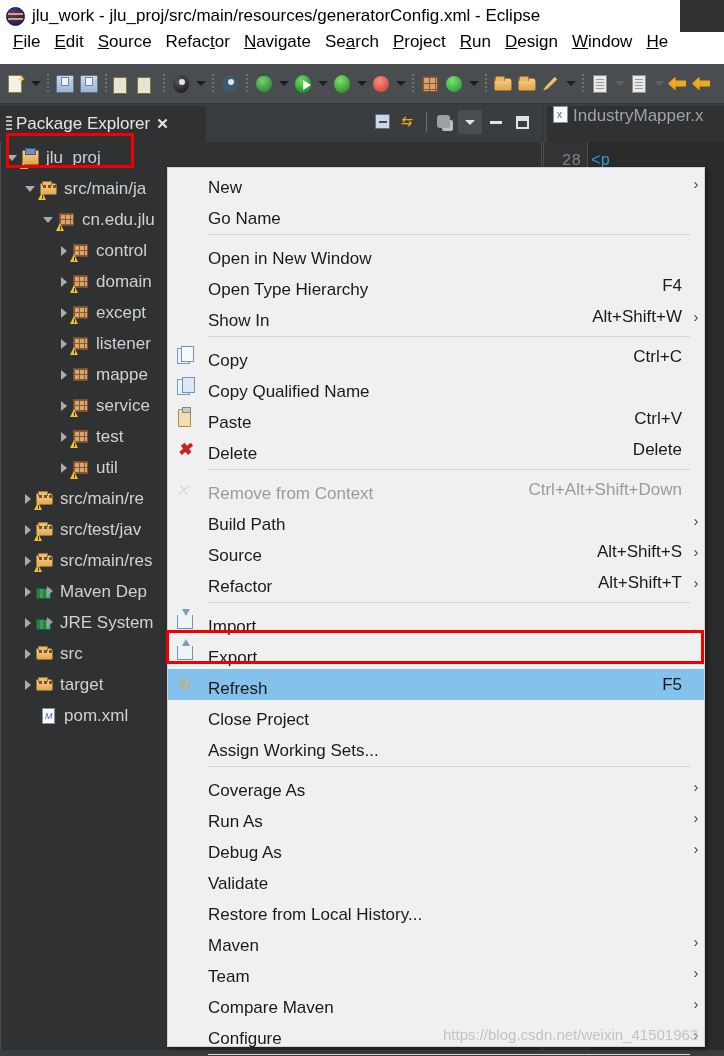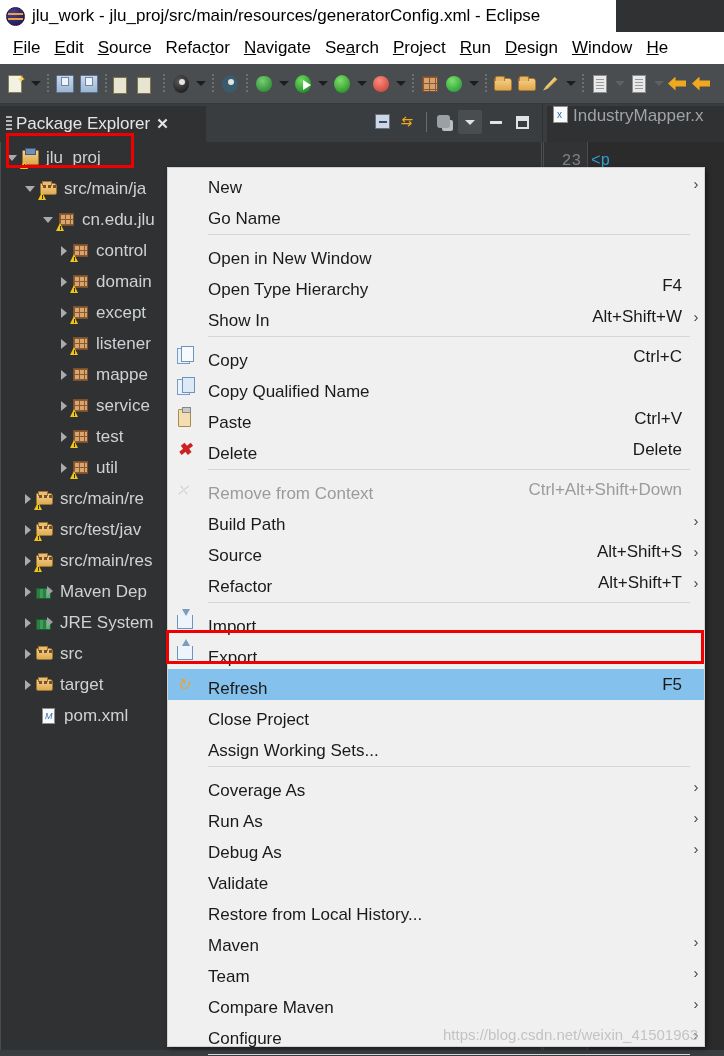--- a/index.html
+++ b/index.html
@@ -6,42 +6,42 @@
   html, body {
     width: 724px; height: 1056px;
     overflow: hidden;
     background: #2f3133;
     font-family: "Liberation Sans", sans-serif;
   }
   #app { position: relative; width: 724px; height: 1056px; }
 
   
   .titlebar {
-    position: absolute; left: 0; top: 0; width: 616px; height: 32px;
+    position: absolute; left: 0; top: 0; width: 680px; height: 32px;
     background: #ffffff; display: flex; align-items: center; padding-left: 6px;
   }
   .title-text {
     font-size: 17px; color: #000; white-space: nowrap;
     font-family: "Liberation Sans", sans-serif;
   }
   .eclipse-logo {
     width: 19px; height: 19px; border-radius: 50%;
     background: radial-gradient(circle at 35% 30%, #4a3d8f 0%, #2d2468 60%, #1b1442 100%);
     margin-right: 7px; position: relative; flex: none;
     border: 1px solid #1a1340;
   }
   .eclipse-logo:before {
     content: ""; position: absolute; left: 1px; right: 1px; top: 5px; height: 2.5px;
     background: #e8a33d; box-shadow: 0 5px 0 0 #e8a33d;
   }
 
   
   .menubar {
     position: absolute; left: 0; top: 32px; width: 724px; height: 32px;
-    background: #ffffff; display: flex; align-items: center; padding-left: 6px;
+    background: #ffffff; display: flex; align-items: flex-start; padding-left: 6px;
   }
   .menubar .mi {
     font-size: 17px; color: #000; padding: 0 7px; white-space: nowrap; cursor: default;
   }
   .mn-u { text-decoration: underline; }
 
   
   .toolbar {
     position: absolute; left: 0; top: 64px; width: 724px; height: 40px;
     background: #4a4d4f; display: flex; align-items: center; padding-left: 4px;
@@ -526,21 +526,21 @@
 
   <div class="ed-tabstrip">
     <div class="ed-tab">
       <div class="ed-tab-ic"></div>
       <div class="ed-tab-title">IndustryMapper.x</div>
     </div>
   </div>
 
   <div class="ed-body">
     <div class="ed-gutter" id="ed-gutter">
-        <div class="ln">23</div>
+        <div class="ln">28</div>
         <div class="ln"></div>
         <div class="ln"></div>
         <div class="ln"></div>
         <div class="ln"></div>
         <div class="ln"></div>
         <div class="ln"></div>
         <div class="ln"></div>
         <div class="ln"></div>
         <div class="ln"></div>
         <div class="ln"></div>

